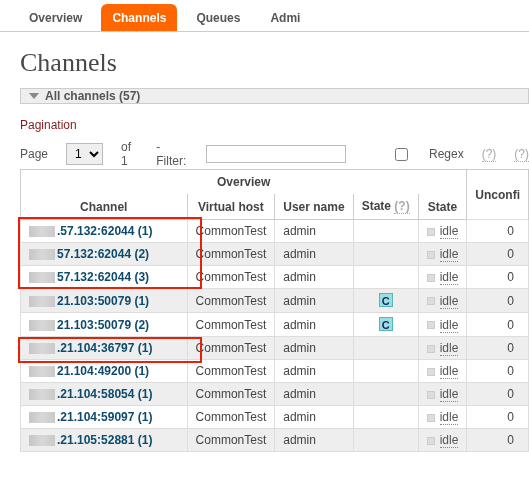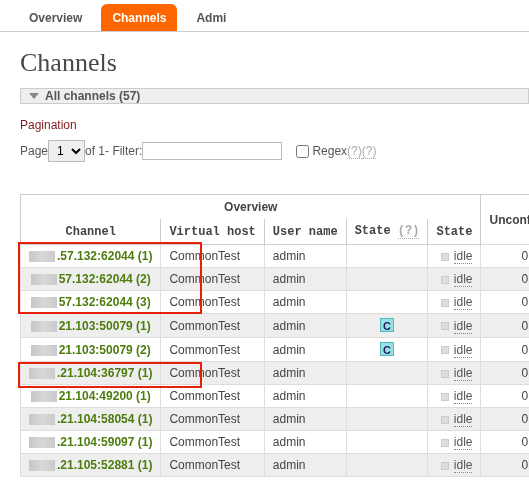--- a/index.html
+++ b/index.html
@@ -51,22 +51,22 @@
   }
   .chev {
     display: inline-block;
     width: 0; height: 0;
     border-left: 5px solid transparent;
     border-right: 5px solid transparent;
     border-top: 6px solid #888;
   }
   .pg-lbl { margin: 14px 0 8px 20px; color: #7f1d1d; }
   .pg-row {
-    margin: 0 0 32px 20px;
-    display: flex; align-items: center; gap: 0;
+    margin: 0 0 1px 20px;
+    display: flex; align-items: center; gap: 18px;
     color: #555;
   }
   .pg-row select, .pg-row input[type="text"] {
     border: 1px solid #bbb;
     padding: 2px 4px;
     font-size: 12px;
   }
   .pg-row input[type="text"]{ width: 140px; height: 18px; }
   .help {
     display:inline-block;
@@ -82,31 +82,31 @@
   thead th {
     background: #fff;
     border: 1px solid #ccc;
     padding: 5px 8px;
     font-weight: bold;
     color: #444;
     text-align: center;
     white-space: nowrap;
   }
   thead tr.grp th { border-bottom: none; }
-  thead tr.cols th { border-top: none; font-family: Liberation Mono, monospace; }
+  thead tr.cols th { border-top: none; }
   tbody td {
     border: 1px solid #ddd;
     padding: 4px 8px;
     white-space: nowrap;
     color: #444;
     height: 16px;
   }
   tbody tr:nth-child(odd)  td { background: #fff; }
   tbody tr:nth-child(even) td { background: #eee; }
-  td.ch { font-weight: bold; color: #4d7c0f; text-align: center; }
+  td.ch { font-weight: bold; color: #0c4a6e; }
   .blur {
     display:inline-block;
     width: 26px; height: 11px;
     background: linear-gradient(90deg,#c6c6c6,#d8d8d8,#cacaca);
     filter: blur(0.6px);
     margin-right: 2px;
     vertical-align: middle;
   }
   td.state { color:#555;text-align:right; }
   .state-dot{
@@ -137,20 +137,21 @@
   }
   .rb1 { left: -2px; top: 48px; width: 184px; height: 72px; }
   .rb2 { left: -2px; top: 168px; width: 184px; height: 26px; }
 </style>
 </head>
 <body>
 
 <div class="tabs" id="tabs">
     <div class="tab">Overview</div>
     <div class="tab active">Channels</div>
+    <div class="tab">Queues</div>
     <div class="tab">Admi</div>
   </div>
 
 <h1>Channels</h1>
 
 <div class="section-hdr">
   <span class="chev"></span>
   <span>All channels (57)</span>
 </div>
 

